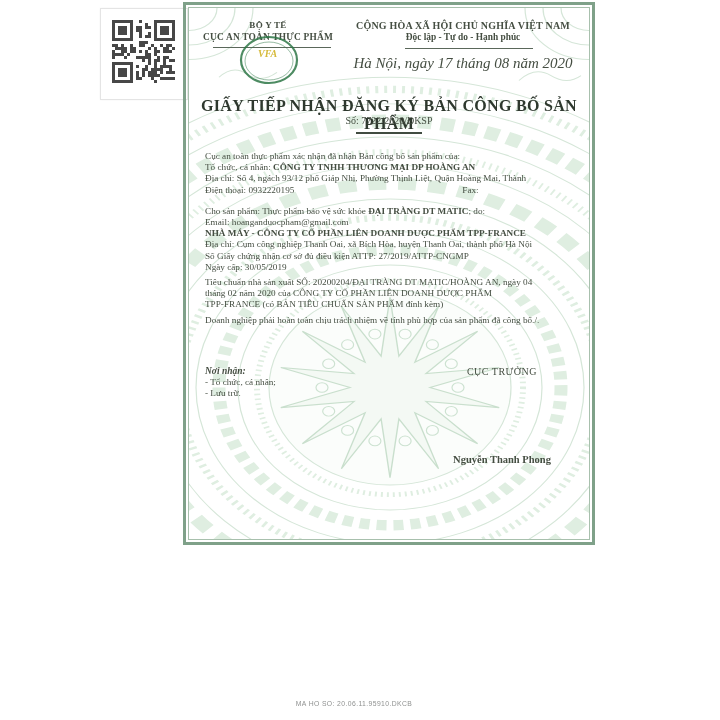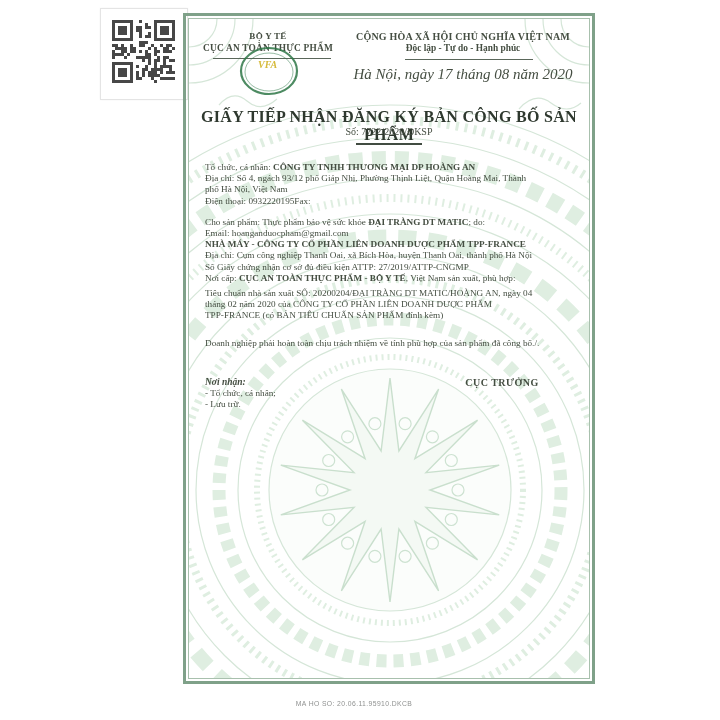--- a/index.html
+++ b/index.html
@@ -10,21 +10,21 @@
   }
   *{margin:0;padding:0;box-sizing:border-box}
   html,body{background:#fff}
   .stage{position:relative;width:720px;height:720px;background:#ffffff;overflow:hidden;
           font-family:"Liberation Serif","DejaVu Serif",serif;color:var(--text)}
   
   .qr-label{position:absolute;left:100px;top:8px;width:88px;height:92px;background:#fff;
             border:1px solid #e4e4e4;box-shadow:0 0 2px rgba(0,0,0,.05)}
   .qr-label svg{position:absolute;left:11px;top:11px}
   
-  .frame{position:absolute;left:183px;top:13px;width:412px;height:671px;
+  .frame{position:absolute;left:183px;top:2px;width:412px;height:543px;
          border:3px solid var(--border-green);background:transparent}
   .frame-inner{position:absolute;inset:2px;border:1px solid var(--border-inner);overflow:hidden}
   .wm{position:absolute;inset:0;width:100%;height:100%}
   .content{position:absolute;inset:0}
   .abs{position:absolute}
   .ctr{text-align:center}
   .b{font-weight:bold}
   
   .hdr-left{left:4px;top:12px;width:150px;font-weight:bold}
   .ministry{font-size:9px;letter-spacing:.3px}
@@ -38,26 +38,26 @@
   .seal{left:49px;top:25px;width:64px;height:54px}
   .seal text{font:italic bold 10px "Liberation Serif",serif;fill:var(--seal-yellow)}
   
   .title-main{left:0;top:89px;width:100%;font-weight:bold;font-size:16px;
               letter-spacing:.3px;color:var(--title)}
   .title-no{left:0;top:107px;width:100%;font-size:10px}
   .title-rule{left:167px;top:124px;width:66px;height:2px;background:#414c41}
   
   .body{left:16px;top:143px;width:378px;font-size:9.2px}
   .ln{line-height:11.2px;white-space:nowrap}
-  .ln .fax{display:inline-block;}
+  .ln .fax{display:inline-block;margin-left:168px}
   
   .recipients{left:16px;top:358px;width:170px;font-size:9.2px}
   .recipients .lbl{font-weight:bold;font-style:italic;font-size:9.5px;line-height:11px}
   .recipients div{line-height:10.6px}
-  .director{left:228px;top:358px;width:170px;font-weight:bold;font-size:10px;letter-spacing:.5px}
+  .director{left:228px;top:358px;width:170px;font-weight:normal;font-size:10px;letter-spacing:.5px}
   .signer{left:218px;top:446px;width:190px;font-weight:bold;font-size:10.5px}
   
   .caption{position:absolute;left:0;top:700px;width:708px;text-align:center;
            font-family:"Liberation Sans","DejaVu Sans",sans-serif;
            font-size:6.8px;letter-spacing:.4px;color:var(--caption-gray)}
   .wthin{fill:none;stroke:var(--wm);stroke-width:1.2}
   .wband{fill:none;stroke:var(--wm2)}
 </style>
 </head>
 <body>
@@ -260,40 +260,41 @@
           <div class="motto">Độc lập - Tự do - Hạnh phúc</div>
         </div>
         <div class="abs rule-right"></div>
         <div class="abs dateline ctr">Hà Nội, ngày 17 tháng 08 năm 2020</div>
 
         <div class="abs title-main ctr">GIẤY TIẾP NHẬN ĐĂNG KÝ BẢN CÔNG BỐ SẢN PHẨM</div>
         <div class="abs title-no ctr">Số: 7722/2020/ĐKSP</div>
         <div class="abs title-rule"></div>
 
         <div class="abs body">
+            <div class="ln"><span>Cục an toàn thực phẩm xác nhận đã nhận Bản công bố sản phẩm của:</span></div>
             <div class="ln"><span>Tổ chức, cá nhân: </span><span class="b">CÔNG TY TNHH THƯƠNG MẠI DP HOÀNG AN</span></div>
             <div class="ln"><span>Địa chỉ: Số 4, ngách 93/12 phố Giáp Nhị, Phường Thịnh Liệt, Quận Hoàng Mai, Thành</span></div>
-            <div class="ln"><span>phố Hà Nội, Việt Nam</span></div>
             <div class="ln"><span>Điện thoại: 0932220195</span><span class="fax">Fax:</span></div>
             <div class="ln" style="margin-top: 10px;"><span>Cho sản phẩm: Thực phẩm bảo vệ sức khỏe </span><span class="b">ĐẠI TRÀNG DT MATIC</span><span>; do:</span></div>
             <div class="ln"><span>Email: hoanganduocpham@gmail.com</span></div>
             <div class="ln"><span class="b">NHÀ MÁY - CÔNG TY CỔ PHẦN LIÊN DOANH DƯỢC PHẨM TPP-FRANCE</span></div>
             <div class="ln"><span>Địa chỉ: Cụm công nghiệp Thanh Oai, xã Bích Hòa, huyện Thanh Oai, thành phố Hà Nội</span></div>
             <div class="ln"><span>Số Giấy chứng nhận cơ sở đủ điều kiện ATTP: 27/2019/ATTP-CNGMP</span></div>
-            <div class="ln"><span>Nơi cấp: </span><span class="b">CỤC AN TOÀN THỰC PHẨM - BỘ Y TẾ</span><span>, Việt Nam sản xuất, phù hợp:</span></div>
+            <div class="ln"><span>Ngày cấp: 30/05/2019</span></div>
             <div class="ln" style="margin-top: 4px;"><span>Tiêu chuẩn nhà sản xuất SỐ: 20200204/ĐẠI TRÀNG DT MATIC/HOÀNG AN, ngày 04</span></div>
             <div class="ln"><span>tháng 02 năm 2020 của CÔNG TY CỔ PHẦN LIÊN DOANH DƯỢC PHẨM</span></div>
             <div class="ln"><span>TPP-FRANCE (có BẢN TIÊU CHUẨN SẢN PHẨM đính kèm)</span></div>
-            <div class="ln" style="margin-top: 16px;"><span>Doanh nghiệp phải hoàn toàn chịu trách nhiệm về tính phù hợp của sản phẩm đã công bố./.</span></div>
+            <div class="ln" style="margin-top: 4px;"><span>Doanh nghiệp phải hoàn toàn chịu trách nhiệm về tính phù hợp của sản phẩm đã công bố./.</span></div>
           </div>
 
         <div class="abs recipients">
           <div class="lbl">Nơi nhận:</div>
           <div>- Tổ chức, cá nhân;</div>
           <div>- Lưu trữ.</div>
         </div>
         <div class="abs director ctr">CỤC TRƯỞNG</div>
+        <div class="abs signer ctr">Nguyễn Thanh Phong</div>
       </div>
     </div>
   </div>
 
   <div class="caption">MA HO SO: 20.06.11.95910.DKCB</div>
 </div>
 
 </body></html>

